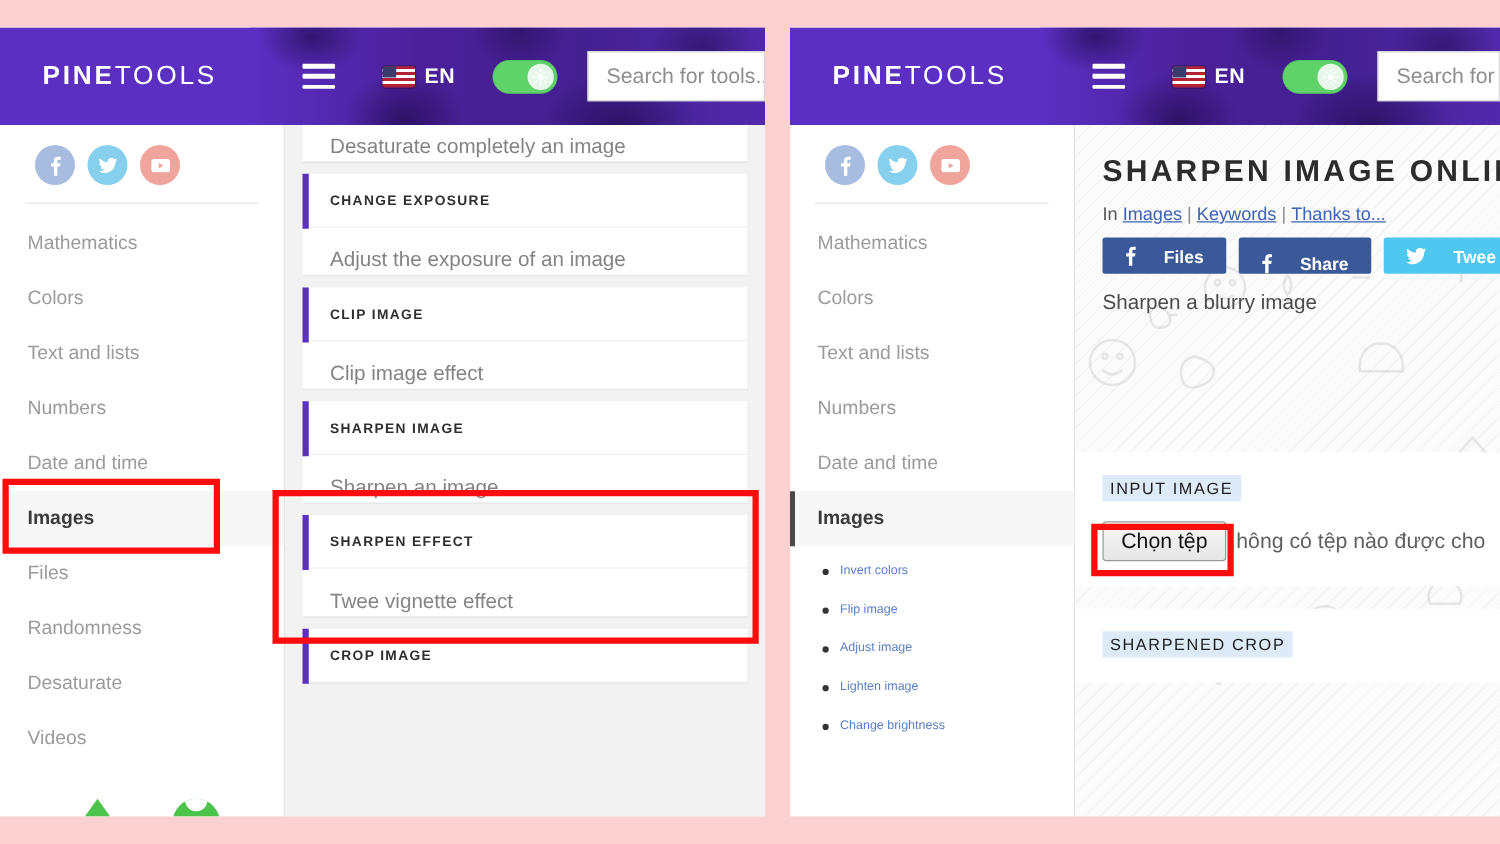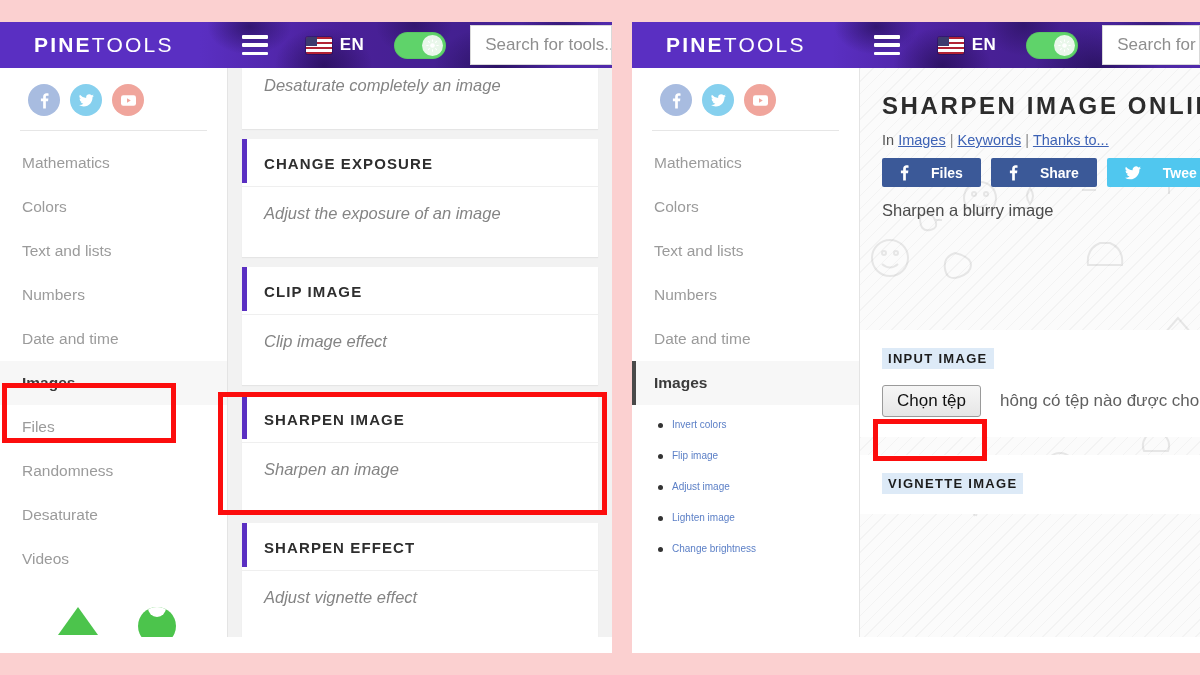--- a/index.html
+++ b/index.html
@@ -23,21 +23,21 @@
     height: 631px;
     background: #ffffff;
     overflow: hidden;
   }
   #panel-left  { left: 0px;   width: 612px; }
   #panel-right { left: 632px; width: 568px; }
 
   
   .topbar {
     position: relative;
-    height: 46px;
+    height: 78px;
     background: #5a2fc2;
     overflow: hidden;
     display: flex;
     align-items: center;
   }
   .topbar .tex {
     position: absolute;
     left: 200px; right: 0; top: 0; bottom: 0;
     background:
       radial-gradient(ellipse 60px 40px at 12% 10%, rgba(22,6,58,.55), transparent 70%),
@@ -222,32 +222,31 @@
     margin-bottom: 10px;
     position: relative;
     box-shadow: 0 1px 1px rgba(0,0,0,.05);
   }
   .tool-card .accent {
     position: absolute; left: 0; top: 0;
     width: 5px; height: 44px; background: #5a2fc2;
   }
   .tool-title {
     padding: 16px 0 14px 22px;
-    font-size: 15px; font-weight: 700;
+    font-size: 11px; font-weight: 700;
     letter-spacing: 1.1px;
     color: #2e2e2e;
     border-bottom: 1px solid #efefef;
     white-space: nowrap;
   }
   .tool-desc {
-    padding: 17px 0 34px 22px;
+    padding: 17px 0 2px 22px;
     font-size: 16.5px;
     color: #848484;
     white-space: nowrap;
-    font-style: italic;
   }
   .tool-card.partial-top .tool-desc { padding-top: 8px; }
 
   
   .content {
     flex: 1;
     position: relative;
     background: #fbfbfb;
     overflow: hidden;
   }
@@ -286,49 +285,49 @@
     height: 29px;
     display: flex; align-items: center; gap: 22px;
     padding: 0 18px;
     color: #fff; font-size: 14px; font-weight: 700;
     border-radius: 2px;
     cursor: pointer;
     white-space: nowrap;
   }
   .share-btn svg { display: block; }
   .sb-like  { background: #3b5998; }
-  .sb-share { background: #3b5998; }
+  .sb-share { background: #3b5998; align-items: flex-end; }
   .sb-tweet { background: #50c7ef; }
 
   .lead {
     padding: 14px 0 0 22px;
     font-size: 16.5px;
     color: #4b4b4b;
     white-space: nowrap;
   }
 
   .stripe-gap { height: 92px; }
 
   .section {
     background: #fff;
     padding: 18px 0 20px 22px;
     margin-top: 18px;
   }
   .section-label {
     display: inline-block;
     background: #ddeaf7;
     color: #1c1c1c;
-    font-size: 13px; font-weight: 700;
+    font-size: 13px; font-weight: 400;
     letter-spacing: 1.3px;
     padding: 3px 6px;
     white-space: nowrap;
   }
   .file-row {
     margin-top: 16px;
-    display: flex; align-items: center; gap: 19px;
+    display: flex; align-items: center; gap: 8px;
     white-space: nowrap;
   }
   .file-btn {
     border: 1px solid #9a9a9a;
     background: linear-gradient(#f6f6f6, #e6e6e6);
     border-radius: 3px;
     padding: 5px 14px;
     font-size: 17px;
     color: #111;
     cursor: pointer;
@@ -457,21 +456,21 @@
 
         <div class="tool-card">
           <span class="accent"></span>
           <div class="tool-title">SHARPEN IMAGE</div>
           <div class="tool-desc">Sharpen an image</div>
         </div>
 
         <div class="tool-card">
           <span class="accent"></span>
           <div class="tool-title">SHARPEN EFFECT</div>
-          <div class="tool-desc">Adjust vignette effect</div>
+          <div class="tool-desc">Twee vignette effect</div>
         </div>
 
         <div class="tool-card">
           <span class="accent"></span>
           <div class="tool-title">CROP IMAGE</div>
         </div>
 
       </div>
     </div>
 
@@ -641,21 +640,21 @@
 
         <div class="section">
           <span class="section-label">INPUT IMAGE</span>
           <div class="file-row">
             <span class="file-btn">Chọn tệp</span>
             <span class="file-status">hông có tệp nào được cho</span>
           </div>
         </div>
 
         <div class="section">
-          <span class="section-label">VIGNETTE IMAGE</span>
+          <span class="section-label">SHARPENED CROP</span>
         </div>
       </div>
     </div>
   </div>
 
   <div class="redbox" id="redbox-chonhtep"></div>
 
 </div>
 
 </body></html>

